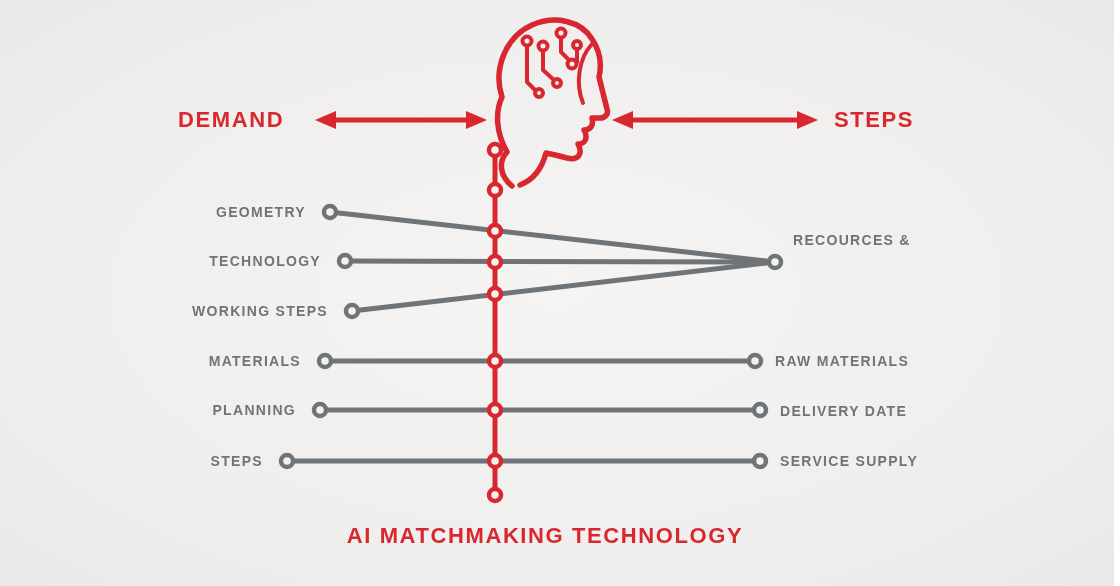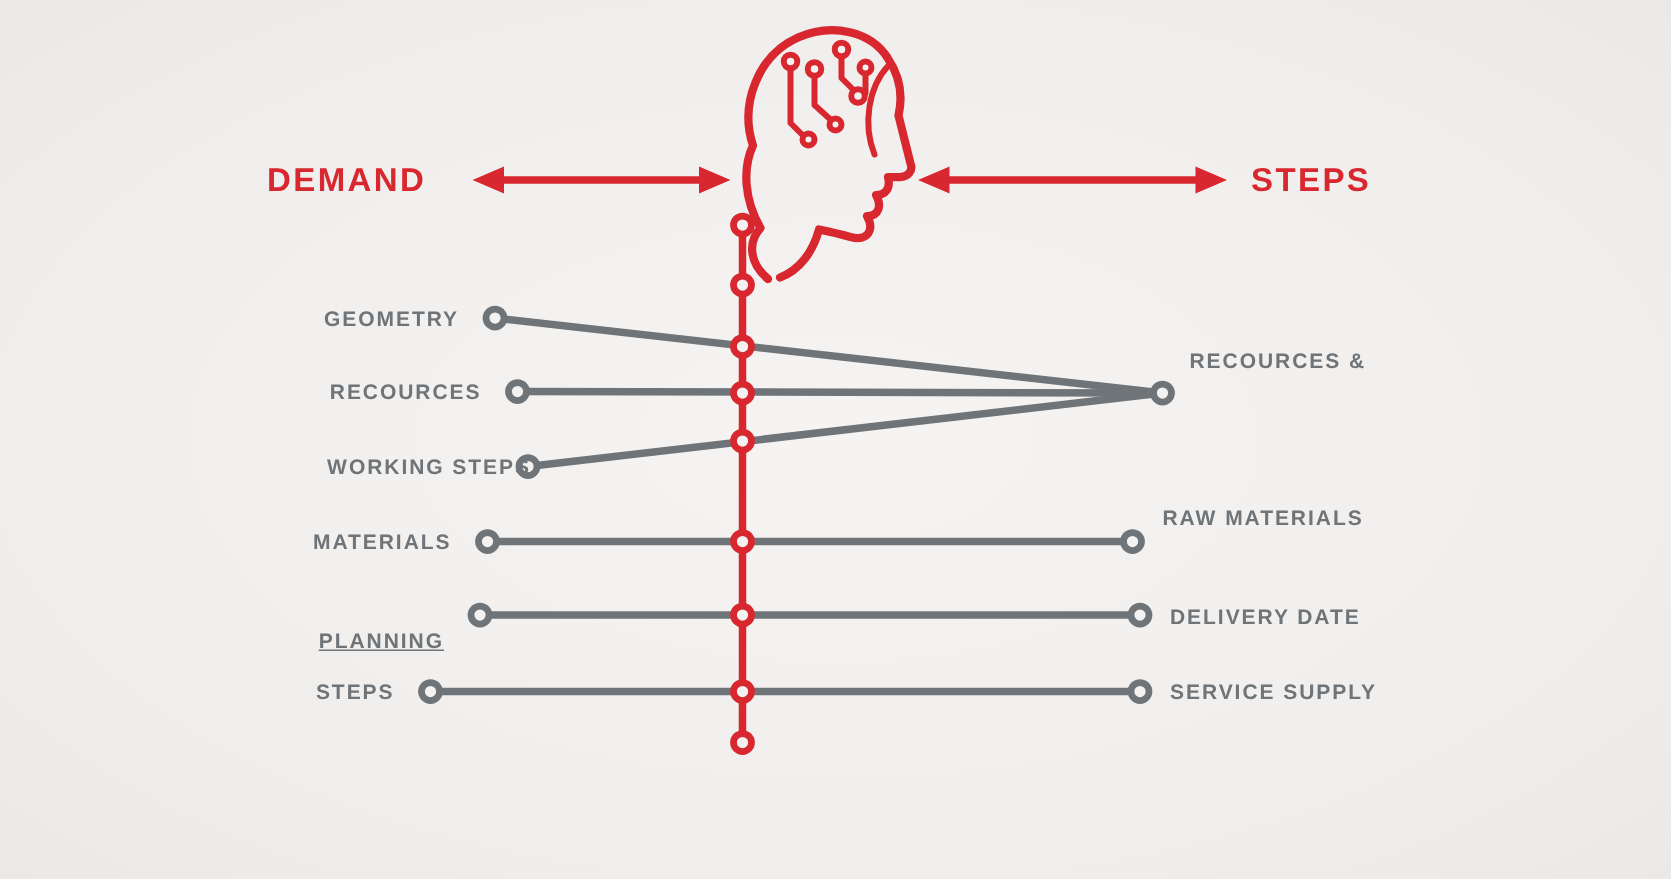--- a/index.html
+++ b/index.html
@@ -19,27 +19,27 @@
     white-space:nowrap;
     font-size:14px;
   }
   .gray{color:#6f7478;}
   .red{color:#d8272e;}
   .hdr{font-size:22px;letter-spacing:1.6px;}
   .demand-label{left:178px;top:107px;}
   .supply-label{left:834px;top:107px;}
   .lbl-geometry{right:808px;top:199px;}
   .lbl-tolerances{right:793px;top:248px;}
-  .lbl-working-steps{right:760px;top:298px;}
+  .lbl-working-steps{right:786px;top:298px;}
   .lbl-materials{right:813px;top:348px;text-align:center;}
-  .lbl-planning{right:818px;top:414px;text-decoration:underline;}
+  .lbl-planning{right:818px;top:397px;}
   .lbl-risk{right:851px;top:448px;}
   .lbl-resources-1{left:793px;top:227px;}
   .lbl-resources-2{left:793px;top:274px;}
-  .lbl-raw-materials{left:775px;top:332px;}
+  .lbl-raw-materials{left:775px;top:348px;}
   .lbl-delivery-date{left:780px;top:398px;text-align:center;}
   .lbl-service-level{left:780px;top:448px;}
   .footer-title{left:0;width:1090px;top:523px;text-align:center;font-size:22px;letter-spacing:1.6px;}
 </style>
 </head>
 <body>
 
 <div class="canvas">
 
   <svg class="art" viewBox="0 0 1120 586" aria-hidden="true">
@@ -120,25 +120,26 @@
       <circle cx="495" cy="410" r="6"></circle>
       <circle cx="495" cy="461" r="6"></circle>
       <circle cx="495" cy="495" r="6"></circle>
     </g>
   </svg>
 
   <div class="t red hdr demand-label">DEMAND</div>
   <div class="t red hdr supply-label">STEPS</div>
 
   <div class="t gray lbl-geometry">GEOMETRY</div>
-  <div class="t gray lbl-tolerances">RECOURCES</div>
+  <div class="t gray lbl-tolerances">TECHNOLOGY</div>
   <div class="t gray lbl-working-steps">WORKING STEPS</div>
   <div class="t gray lbl-materials">MATERIALS</div>
   <div class="t gray lbl-planning">PLANNING</div>
   <div class="t gray lbl-risk">STEPS</div>
 
   <div class="t gray lbl-resources-1">RECOURCES &amp;</div>
   <div class="t gray lbl-raw-materials">RAW MATERIALS</div>
   <div class="t gray lbl-delivery-date">DELIVERY DATE</div>
   <div class="t gray lbl-service-level">SERVICE SUPPLY</div>
 
+  <div class="t red footer-title">AI MATCHMAKING TECHNOLOGY</div>
 
 </div>
 
 </body></html>

